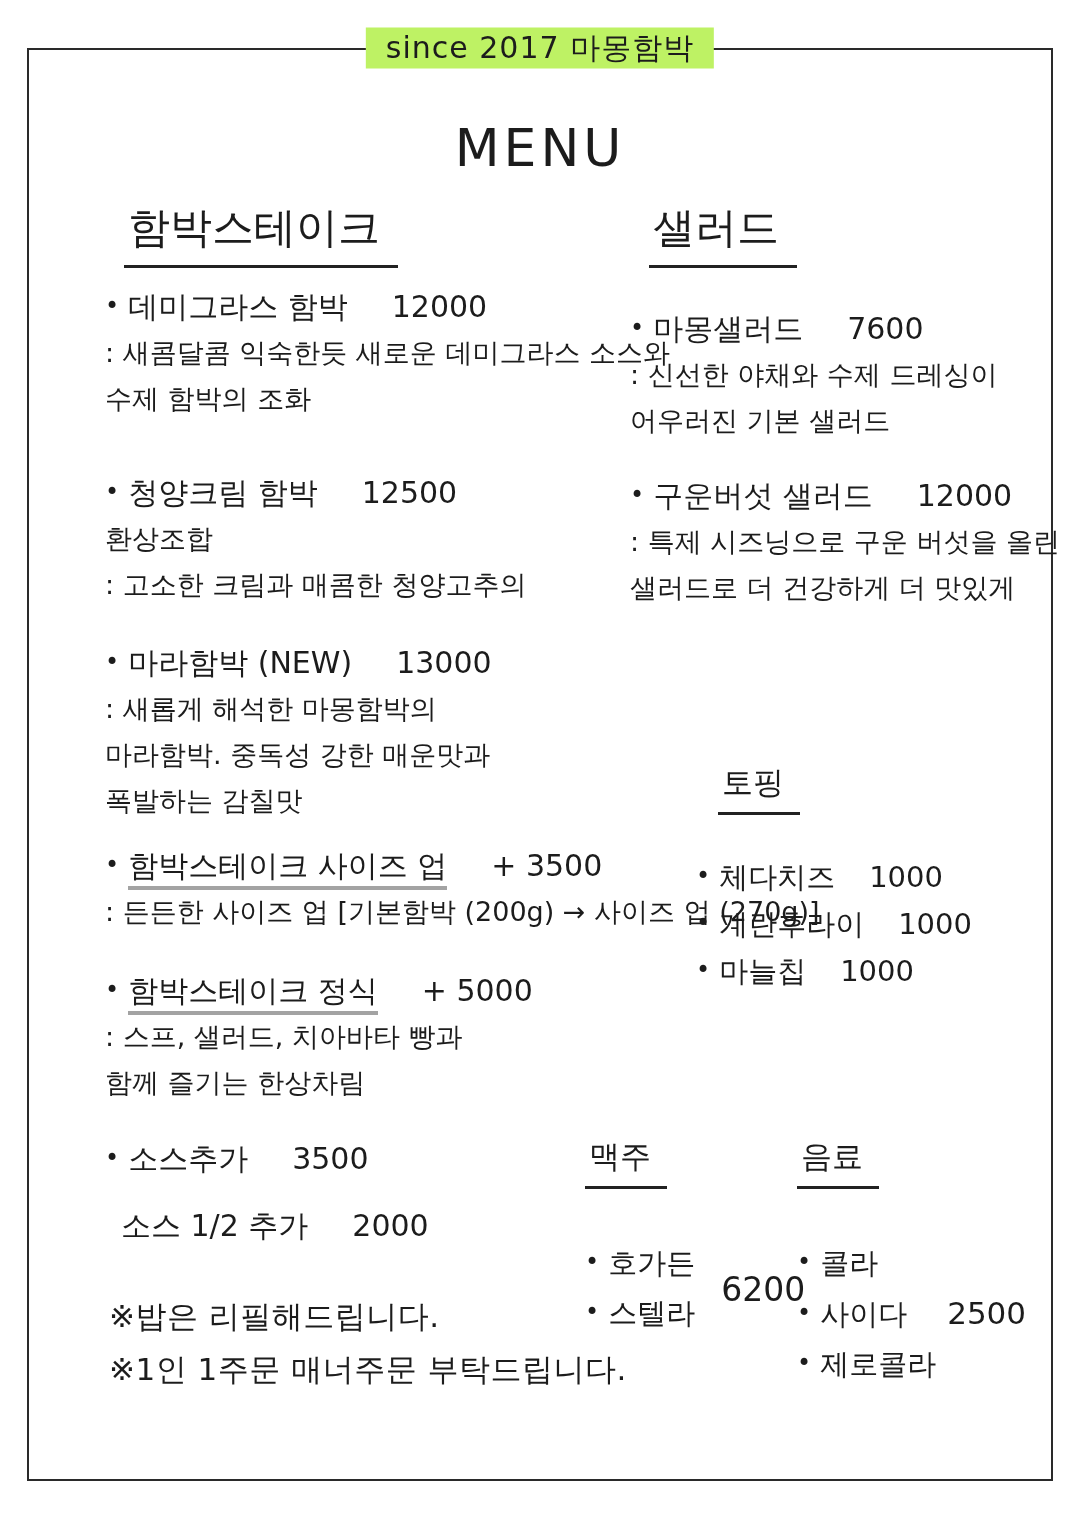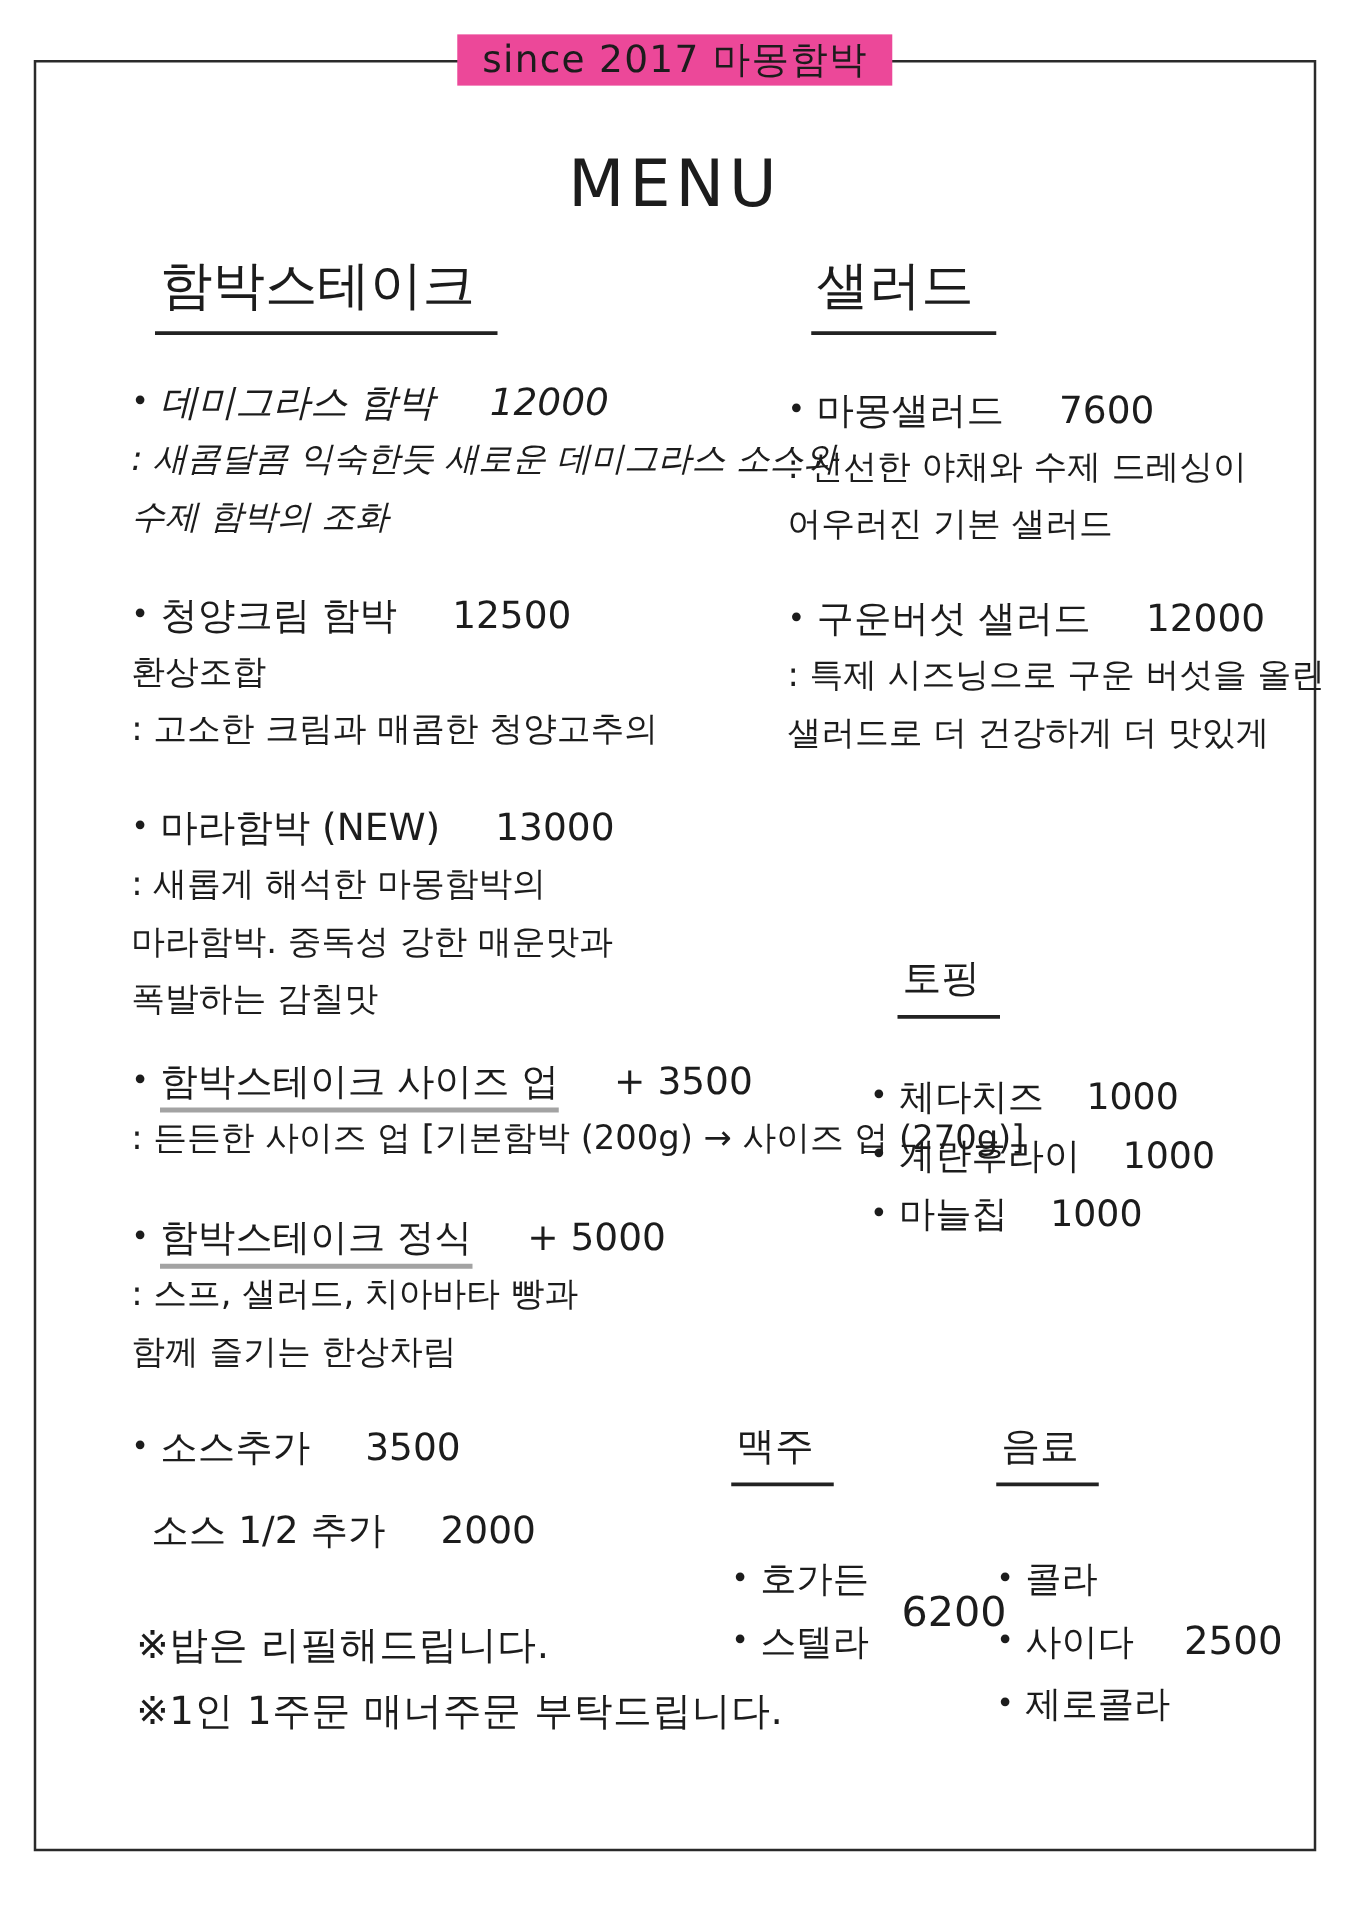--- a/index.html
+++ b/index.html
@@ -8,21 +8,21 @@
     width:1080px; height:1527px; position:relative; overflow:hidden;
     font-family:"DejaVu Sans", sans-serif;
     color:#1c1c1c;
   }
   .frame {
     position:absolute; left:27px; top:48px; width:1026px; height:1433px;
     border:2px solid #2a2a2a; background:#fff;
   }
   .tagline {
     position:absolute; top:48px; left:540px; transform:translate(-50%,-50%);
-    background:#ec4899; padding:0 20px; font-size:30px; white-space:nowrap;
+    background:#bef264; padding:0 20px; font-size:30px; white-space:nowrap;
     letter-spacing:1px;
   }
   .menu-title {
     position:absolute; top:118px; left:0; width:100%; text-align:center;
     font-size:52px; font-weight:normal; letter-spacing:4px;
   }
   .col-left  { position:absolute; left:105px; top:200px; width:560px; }
   .col-right { position:absolute; left:630px; top:200px; width:430px; }
   .bev       { position:absolute; left:575px; top:1128px; width:480px; height:280px; }
 
@@ -65,21 +65,21 @@
 
 <div class="frame"></div>
 
 <div class="tagline">since 2017 마몽함박</div>
 
 <h1 class="menu-title">MENU</h1>
 
 <section class="col-left">
   <h2 class="sec-h lg abs" style="top:0;">함박스테이크</h2>
 
-  <div class="abs" style="top:102px;font-style:italic;">
+  <div class="abs" style="top:86px;">
     <div class="line title-line"><span class="bullet"></span><span class="name">데미그라스 함박</span><span class="price">12000</span></div>
     <div class="line desc">: 새콤달콤 익숙한듯 새로운 데미그라스 소스와</div>
     <div class="line desc">수제 함박의 조화</div>
   </div>
 
   <div class="abs" style="top:272px;">
     <div class="line title-line"><span class="bullet"></span><span class="name">청양크림 함박</span><span class="price">12500</span></div>
     <div class="line desc">환상조합</div>
     <div class="line desc">: 고소한 크림과 매콤한 청양고추의</div>
   </div>

